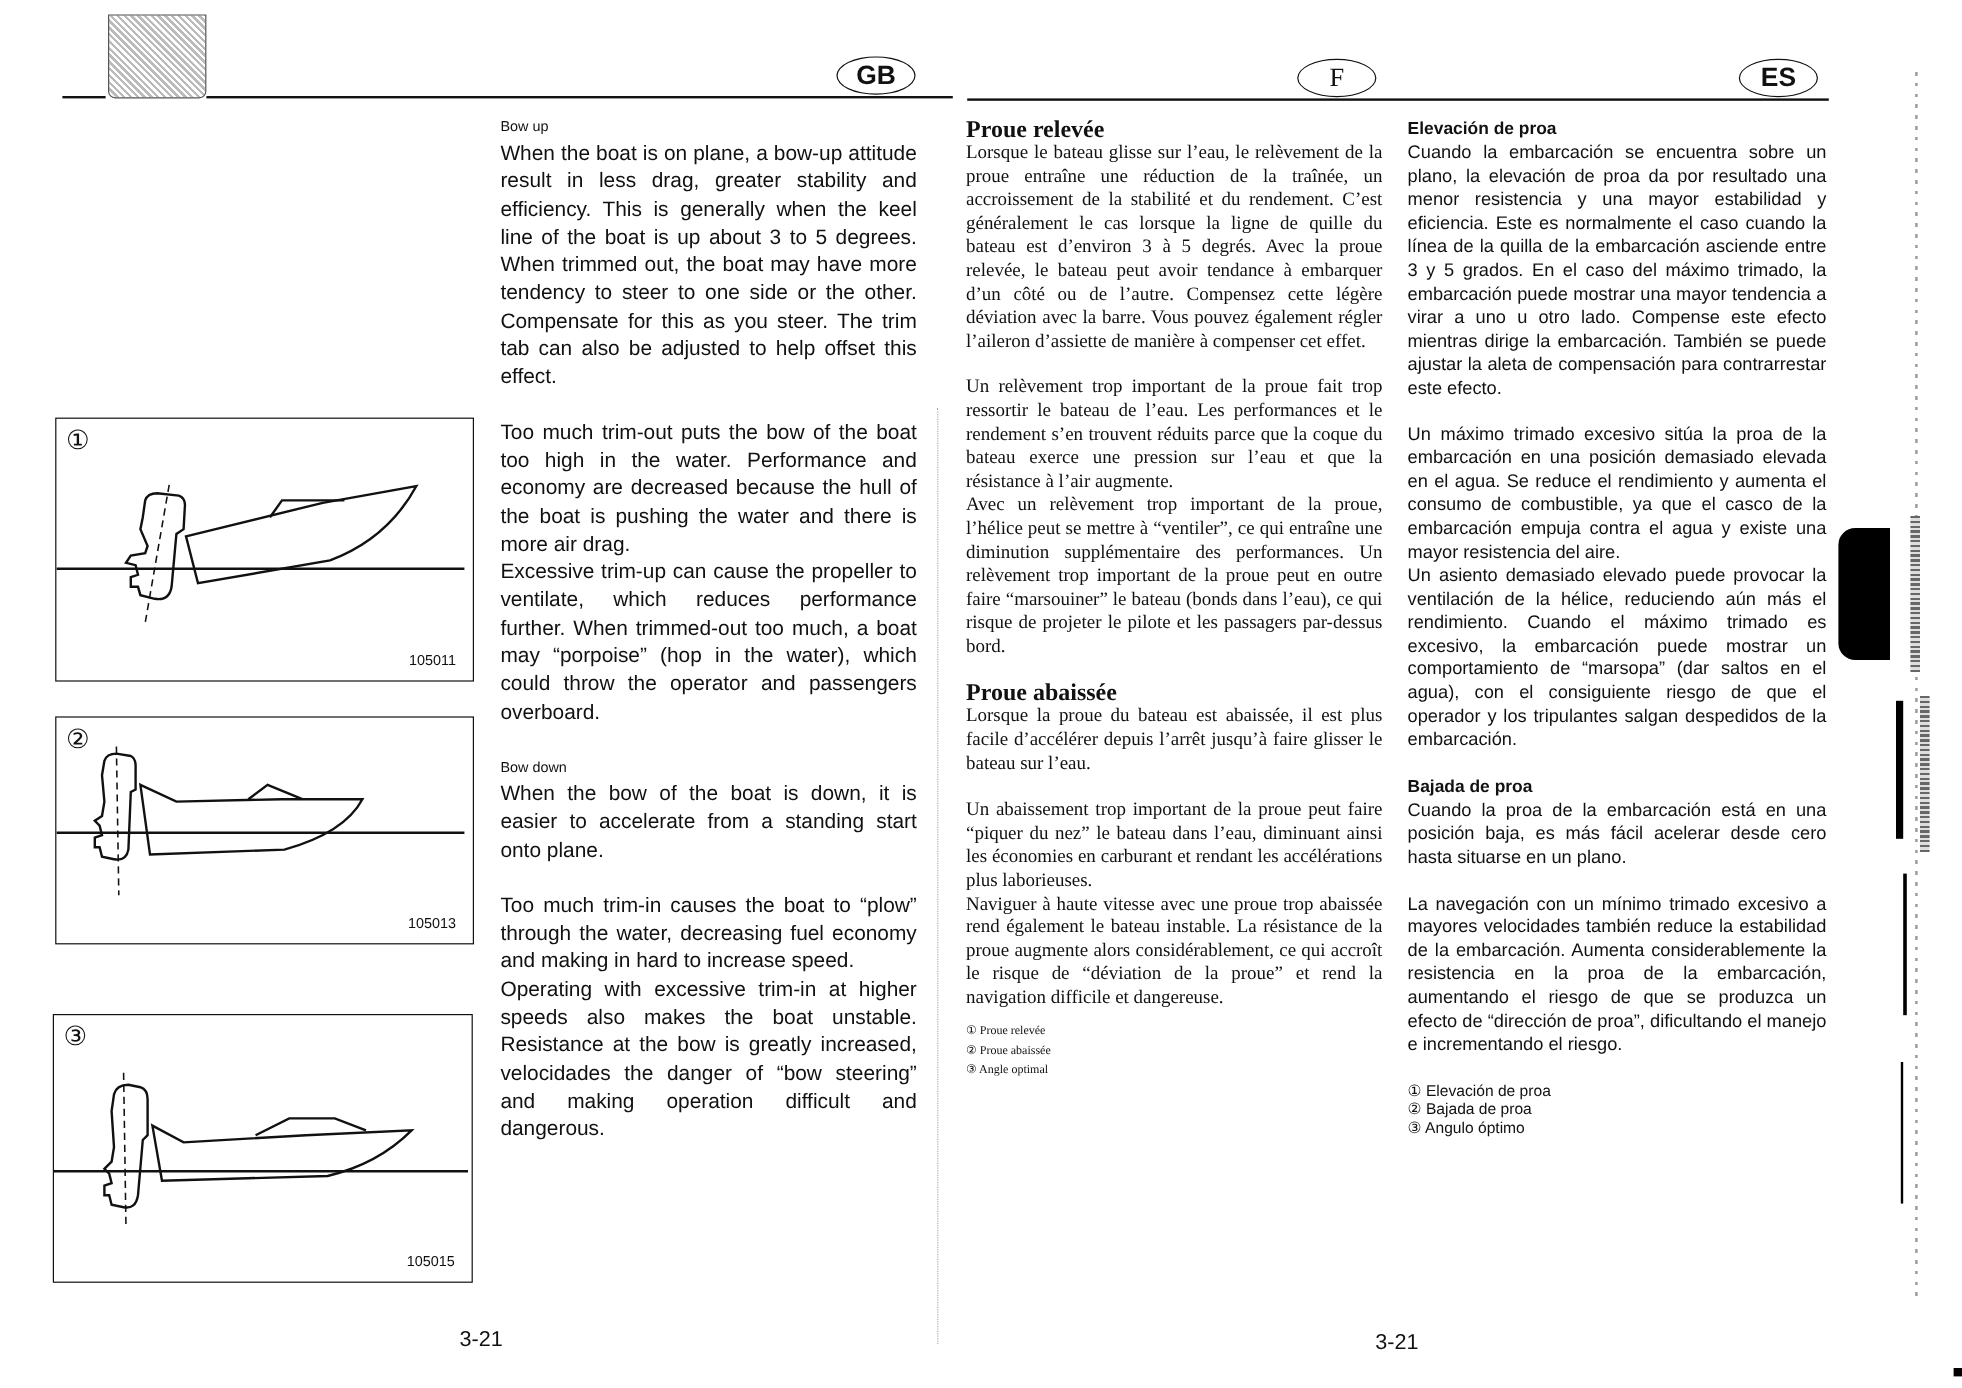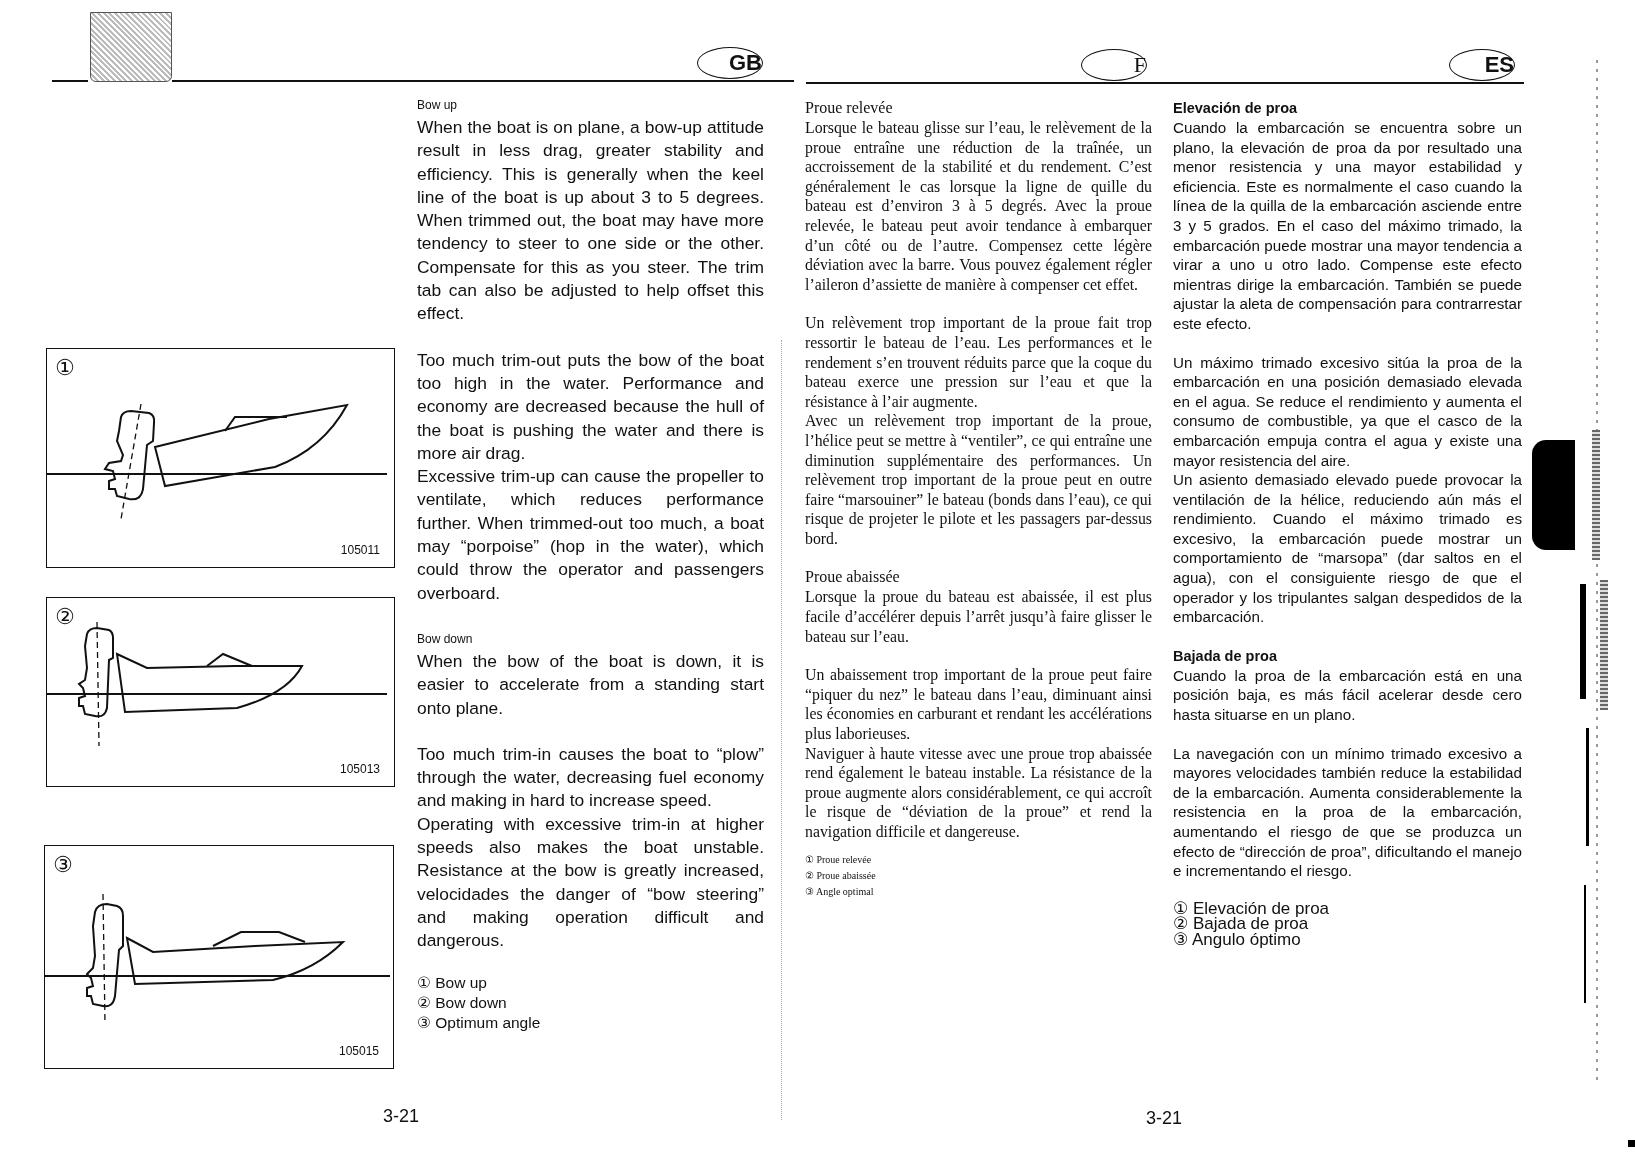--- a/index.html
+++ b/index.html
@@ -1,30 +1,30 @@
 <!DOCTYPE html>
 <html><head>
 <meta charset="utf-8">
 <style>
   html, body { margin:0; padding:0; background:#fff; }
   body { width:1635px; height:1157px; position:relative; overflow:hidden; color:#111; }
   .abs { position:absolute; }
   .sans { font-family:"Liberation Sans", "DejaVu Sans", sans-serif; }
   .serif { font-family:"Liberation Serif", "DejaVu Serif", serif; }
   .rule { position:absolute; height:2px; background:#111; }
-  .badge { position:absolute; border:1.5px solid #111; border-radius:50%; font-family:"Liberation Sans", sans-serif; font-weight:bold; font-size:22px; text-align:right; line-height:30px; width:64px; height:30px; }
+  .badge { position:absolute; border:1.5px solid #111; border-radius:50%; font-family:"Liberation Sans", sans-serif; font-weight:bold; font-size:22px; text-align:center; line-height:30px; width:64px; height:30px; }
   .badge.serifb { font-family:"Liberation Serif", serif; font-weight:normal; }
   .logo { position:absolute; left:90px; top:12px; width:80px; height:68px; background:
      repeating-linear-gradient(45deg,#bbb 0 2px,#fff 2px 4px),
      repeating-linear-gradient(-45deg,#999 0 1px,transparent 1px 3px); border:1px solid #555; border-radius:0 0 6px 6px; }
   .col p { margin:0; text-align:justify; }
   .gb { position:absolute; left:417px; top:94px; width:347px; font-size:17.4px; line-height:23.3px; }
   .gb h3 { font-size:12px; font-weight:normal; margin:0; line-height:22px; }
   .fr { position:absolute; left:805px; top:98px; width:347px; font-size:15.8px; line-height:19.6px; }
-  .fr h3 { font-size:16px; font-weight:normal; margin:0; line-height:20px; }
+  .fr h3 { font-size:20px; font-weight:bold; margin:0; line-height:20px; }
   .es { position:absolute; left:1173px; top:98px; width:349px; font-size:15.2px; line-height:19.6px; }
   .es h3 { font-size:14.5px; font-weight:bold; margin:0; line-height:20px; }
   .gap-big { height:23px; }
   .gap-fr { height:19px; }
   .gap-es { height:19px; }
   .legend { margin-top:4px; }
   .legend div { white-space:nowrap; }
   .fig { position:absolute; border:1.5px solid #111; background:#fff; }
   .fig .num { position:absolute; left:8px; top:6px; font-size:22px; font-family:"DejaVu Sans", sans-serif; }
   .fig .code { position:absolute; right:14px; bottom:10px; font-size:12px; font-family:"Liberation Sans", sans-serif; }
@@ -91,25 +91,20 @@
   <p>When the boat is on plane, a bow-up attitude result in less drag, greater stability and efficiency. This is generally when the keel line of the boat is up about 3 to 5 degrees. When trimmed out, the boat may have more tendency to steer to one side or the other. Compensate for this as you steer. The trim tab can also be adjusted to help offset this effect.</p>
   <div class="gap-big"></div>
   <p>Too much trim-out puts the bow of the boat too high in the water. Performance and economy are decreased because the hull of the boat is pushing the water and there is more air drag.</p>
   <p>Excessive trim-up can cause the propeller to ventilate, which reduces performance further. When trimmed-out too much, a boat may “porpoise” (hop in the water), which could throw the operator and passengers overboard.</p>
   <div class="gap-big"></div>
   <h3>Bow down</h3>
   <p>When the bow of the boat is down, it is easier to accelerate from a standing start onto plane.</p>
   <div class="gap-big"></div>
   <p>Too much trim-in causes the boat to “plow” through the water, decreasing fuel economy and making in hard to increase speed.</p>
   <p>Operating with excessive trim-in at higher speeds also makes the boat unstable. Resistance at the bow is greatly increased, velocidades the danger of “bow steering” and making operation difficult and dangerous.</p>
-  <div class="legend" style="margin-top:20px; font-size:15.5px; line-height:20px;">
-    <div>① Bow up</div>
-    <div>② Bow down</div>
-    <div>③ Optimum angle</div>
-  </div>
 </div>
 
 <div class="col fr serif">
   <h3>Proue relevée</h3>
   <p>Lorsque le bateau glisse sur l’eau, le relèvement de la proue entraîne une réduction de la traînée, un accroissement de la stabilité et du rendement. C’est généralement le cas lorsque la ligne de quille du bateau est d’environ 3 à 5 degrés. Avec la proue relevée, le bateau peut avoir tendance à embarquer d’un côté ou de l’autre. Compensez cette légère déviation avec la barre. Vous pouvez également régler l’aileron d’assiette de manière à compenser cet effet.</p>
   <div class="gap-fr"></div>
   <p>Un relèvement trop important de la proue fait trop ressortir le bateau de l’eau. Les performances et le rendement s’en trouvent réduits parce que la coque du bateau exerce une pression sur l’eau et que la résistance à l’air augmente.</p>
   <p>Avec un relèvement trop important de la proue, l’hélice peut se mettre à “ventiler”, ce qui entraîne une diminution supplémentaire des performances. Un relèvement trop important de la proue peut en outre faire “marsouiner” le bateau (bonds dans l’eau), ce qui risque de projeter le pilote et les passagers par-dessus bord.</p>
   <div class="gap-fr"></div>
   <h3>Proue abaissée</h3>
@@ -128,21 +123,21 @@
   <h3>Elevación de proa</h3>
   <p>Cuando la embarcación se encuentra sobre un plano, la elevación de proa da por resultado una menor resistencia y una mayor estabilidad y eficiencia. Este es normalmente el caso cuando la línea de la quilla de la embarcación asciende entre 3 y 5 grados. En el caso del máximo trimado, la embarcación puede mostrar una mayor tendencia a virar a uno u otro lado. Compense este efecto mientras dirige la embarcación. También se puede ajustar la aleta de compensación para contrarrestar este efecto.</p>
   <div class="gap-es"></div>
   <p>Un máximo trimado excesivo sitúa la proa de la embarcación en una posición demasiado elevada en el agua. Se reduce el rendimiento y aumenta el consumo de combustible, ya que el casco de la embarcación empuja contra el agua y existe una mayor resistencia del aire.</p>
   <p>Un asiento demasiado elevado puede provocar la ventilación de la hélice, reduciendo aún más el rendimiento. Cuando el máximo trimado es excesivo, la embarcación puede mostrar un comportamiento de “marsopa” (dar saltos en el agua), con el consiguiente riesgo de que el operador y los tripulantes salgan despedidos de la embarcación.</p>
   <div class="gap-es"></div>
   <h3>Bajada de proa</h3>
   <p>Cuando la proa de la embarcación está en una posición baja, es más fácil acelerar desde cero hasta situarse en un plano.</p>
   <div class="gap-es"></div>
   <p>La navegación con un mínimo trimado excesivo a mayores velocidades también reduce la estabilidad de la embarcación. Aumenta considerablemente la resistencia en la proa de la embarcación, aumentando el riesgo de que se produzca un efecto de “dirección de proa”, dificultando el manejo e incrementando el riesgo.</p>
-  <div class="legend" style="margin-top:20px; font-size:17px; line-height:15.5px;">
+  <div class="legend" style="margin-top:20px; font-size:13px; line-height:15.5px;">
     <div>① Elevación de proa</div>
     <div>② Bajada de proa</div>
     <div>③ Angulo óptimo</div>
   </div>
 </div>
 
 <div class="pagenum" style="left:383px; top:1106px;">3-21</div>
 <div class="pagenum" style="left:1146px; top:1108px;">3-21</div>
 
 <div class="abs" style="left:781px; top:340px; width:0; height:780px; border-left:1px dotted #aaa;"></div>

